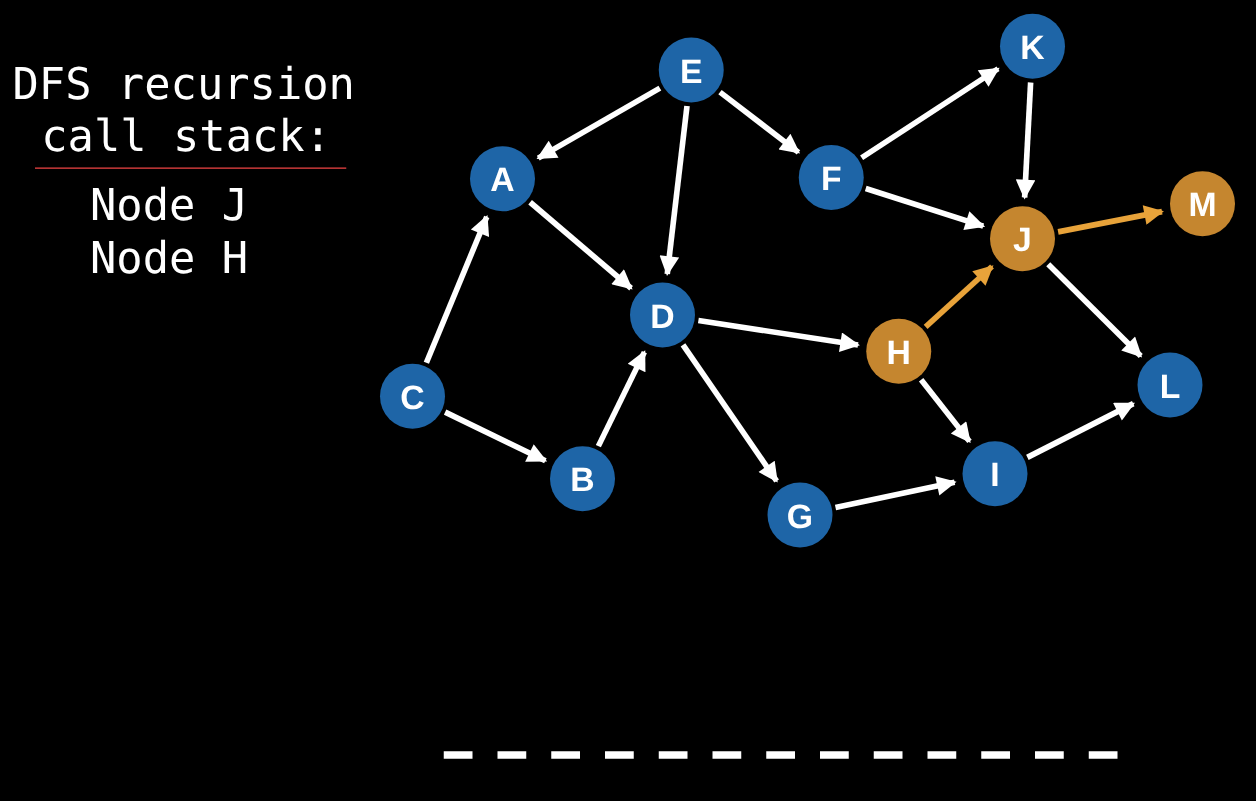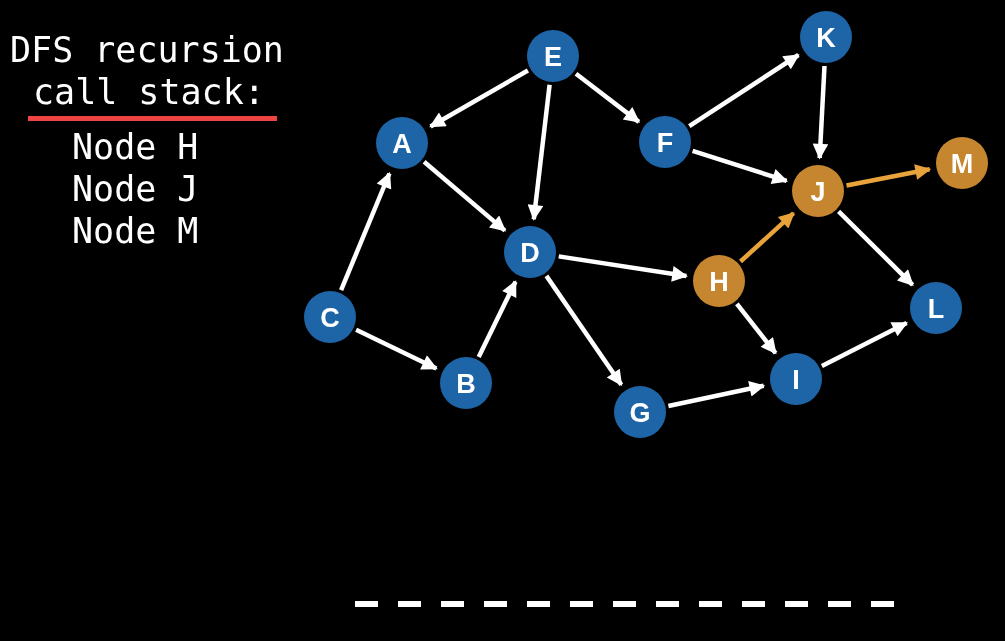--- a/index.html
+++ b/index.html
@@ -27,27 +27,28 @@
     text-anchor: middle;
     dominant-baseline: central;
   }
   .mono {
     position: absolute;
     color: #ffffff;
     font-family: "DejaVu Sans Mono", "Liberation Mono", monospace;
     font-size: 35px;
     line-height: 1.1;
     white-space: pre;
+    margin-top: 18px;
   }
   .panel-title-1 { left: 10px; top: 31px; }
   .panel-title-2 { left: 28px; top: 73px; }
   .panel-title-2 .underlined {
     display: inline-block;
     padding: 0 12px 4px 5px;
-    border-bottom: 5px solid #ef4444;
+    border-bottom: 1px solid #ef4444;
     text-align: right;
   }
   .stack-list { left: 72px; top: 126px; }
   .stack-item { line-height: 42px; }
   .footer-label { left: 400px; top: 490px; }
   .dashes {
     position: absolute;
     left: 355px;
     top: 601px;
     display: flex;
@@ -145,21 +146,21 @@
         <g>
           <circle cx="962" cy="163" r="26" fill="#c5862f"></circle>
           <text x="962" y="164" class="node-label">M</text>
         </g>
       </g>
   </svg>
 
   <div>
     <div class="mono panel-title-1">DFS recursion</div>
     <div class="mono panel-title-2"><span class="underlined">call stack:</span></div>
-    <div class="mono stack-list" id="stack-list"><div class="stack-item">Node H</div><div class="stack-item">Node J</div><div class="stack-item">Node M</div></div>
+    <div class="mono stack-list" id="stack-list"><div class="stack-item">Node J</div><div class="stack-item">Node H</div></div>
   </div>
 
 
   <div class="dashes" id="dashes">
       <div class="dash"></div>
       <div class="dash"></div>
       <div class="dash"></div>
       <div class="dash"></div>
       <div class="dash"></div>
       <div class="dash"></div>

